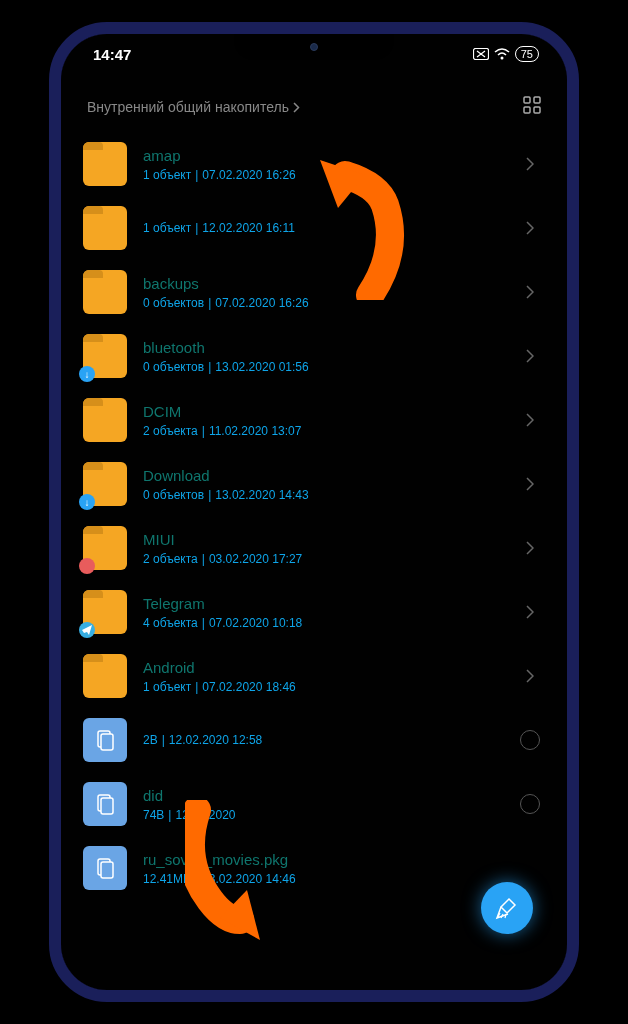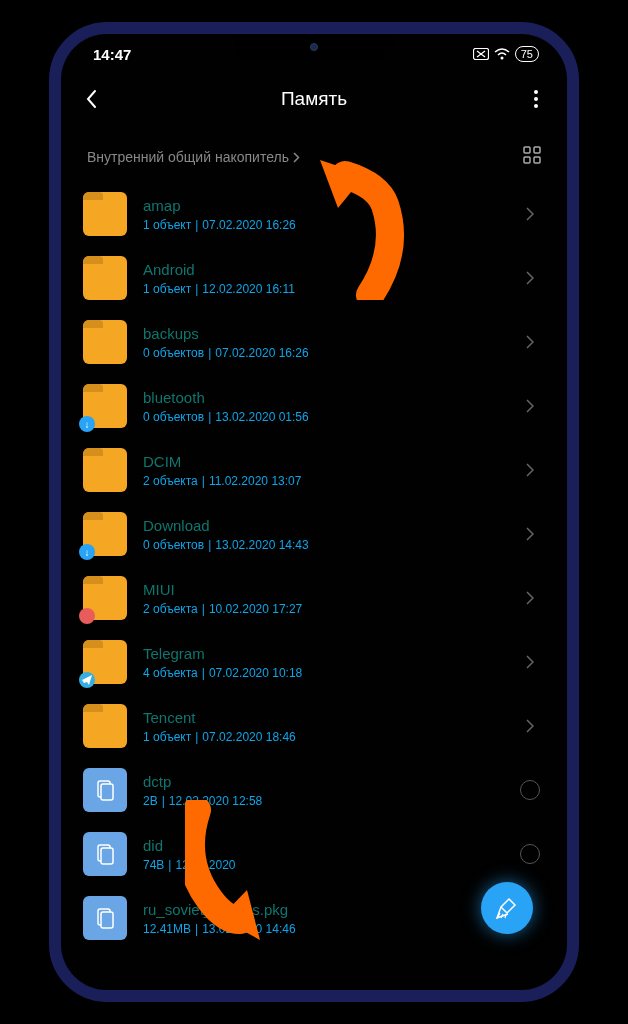--- a/index.html
+++ b/index.html
@@ -188,35 +188,20 @@
             <path d="M1 4 Q8 -2 15 4" fill="none" stroke="#fff" stroke-width="1.5"></path>
             <path d="M4 7 Q8 3 12 7" fill="none" stroke="#fff" stroke-width="1.5"></path>
             <circle cx="8" cy="10" r="1.5" fill="#fff"></circle>
           </svg>
         <div class="battery-pill">
           <span>75</span>
         </div>
       </div>
     </div>
 
-    <div class="header">
-      <div class="back-btn">
-        <svg width="12" height="20" viewBox="0 0 12 20">
-            <path d="M9 2 L2 10 L9 18" fill="none" stroke="#fff" stroke-width="2" stroke-linecap="round"></path>
-          </svg>
-      </div>
-      <div class="header-title">Память</div>
-      <div class="menu-btn">
-        <svg width="4" height="18" viewBox="0 0 4 18">
-            <circle cx="2" cy="2" r="2" fill="#fff"></circle>
-            <circle cx="2" cy="9" r="2" fill="#fff"></circle>
-            <circle cx="2" cy="16" r="2" fill="#fff"></circle>
-          </svg>
-      </div>
-    </div>
 
     <div class="breadcrumb-row">
       <div class="breadcrumb">
         <span>Внутренний общий накопитель</span>
         <svg width="7" height="11" viewBox="0 0 7 11">
             <path d="M1 1 L5.5 5.5 L1 10" fill="none" stroke="#888" stroke-width="1.5"></path>
           </svg>
       </div>
       <div>
         <svg width="18" height="18" viewBox="0 0 18 18">
@@ -237,21 +222,20 @@
           </div>
           <div class="row-action">
             <svg width="8" height="14" viewBox="0 0 8 14">
               <path d="M1 1 L7 7 L1 13" fill="none" stroke="#666" stroke-width="1.5"></path>
             </svg>
           </div>
         </div>
         <div class="file-row">
           <div class="file-icon folder-icon"></div>
           <div class="file-info">
-            <div class="file-name">Android</div>
             <div class="file-meta"><span>1 объект</span><span class="sep">|</span><span>12.02.2020 16:11</span></div>
           </div>
           <div class="row-action">
             <svg width="8" height="14" viewBox="0 0 8 14">
               <path d="M1 1 L7 7 L1 13" fill="none" stroke="#666" stroke-width="1.5"></path>
             </svg>
           </div>
         </div>
         <div class="file-row">
           <div class="file-icon folder-icon"></div>
@@ -304,21 +288,21 @@
               <path d="M1 1 L7 7 L1 13" fill="none" stroke="#666" stroke-width="1.5"></path>
             </svg>
           </div>
         </div>
         <div class="file-row">
           <div class="file-icon folder-icon">
             <div class="badge red"></div>
           </div>
           <div class="file-info">
             <div class="file-name">MIUI</div>
-            <div class="file-meta"><span>2 объекта</span><span class="sep">|</span><span>10.02.2020 17:27</span></div>
+            <div class="file-meta"><span>2 объекта</span><span class="sep">|</span><span>03.02.2020 17:27</span></div>
           </div>
           <div class="row-action">
             <svg width="8" height="14" viewBox="0 0 8 14">
               <path d="M1 1 L7 7 L1 13" fill="none" stroke="#666" stroke-width="1.5"></path>
             </svg>
           </div>
         </div>
         <div class="file-row">
           <div class="file-icon folder-icon">
             <div class="badge telegram">
@@ -333,38 +317,37 @@
           </div>
           <div class="row-action">
             <svg width="8" height="14" viewBox="0 0 8 14">
               <path d="M1 1 L7 7 L1 13" fill="none" stroke="#666" stroke-width="1.5"></path>
             </svg>
           </div>
         </div>
         <div class="file-row">
           <div class="file-icon folder-icon"></div>
           <div class="file-info">
-            <div class="file-name">Tencent</div>
+            <div class="file-name">Android</div>
             <div class="file-meta"><span>1 объект</span><span class="sep">|</span><span>07.02.2020 18:46</span></div>
           </div>
           <div class="row-action">
             <svg width="8" height="14" viewBox="0 0 8 14">
               <path d="M1 1 L7 7 L1 13" fill="none" stroke="#666" stroke-width="1.5"></path>
             </svg>
           </div>
         </div>
         <div class="file-row">
           <div class="file-icon file-type-icon">
             <svg width="24" height="24" viewBox="0 0 24 24">
               <rect x="5" y="3" width="12" height="16" rx="2" fill="none" stroke="#fff" stroke-width="1.5"></rect>
               <rect x="8" y="6" width="12" height="16" rx="2" fill="#6aa5e5" stroke="#fff" stroke-width="1.5"></rect>
             </svg>
           </div>
           <div class="file-info">
-            <div class="file-name">dctp</div>
             <div class="file-meta"><span>2B</span><span class="sep">|</span><span>12.02.2020 12:58</span></div>
           </div>
           <div class="row-action">
             <div class="radio-circle"></div>
           </div>
         </div>
         <div class="file-row">
           <div class="file-icon file-type-icon">
             <svg width="24" height="24" viewBox="0 0 24 24">
               <rect x="5" y="3" width="12" height="16" rx="2" fill="none" stroke="#fff" stroke-width="1.5"></rect>

